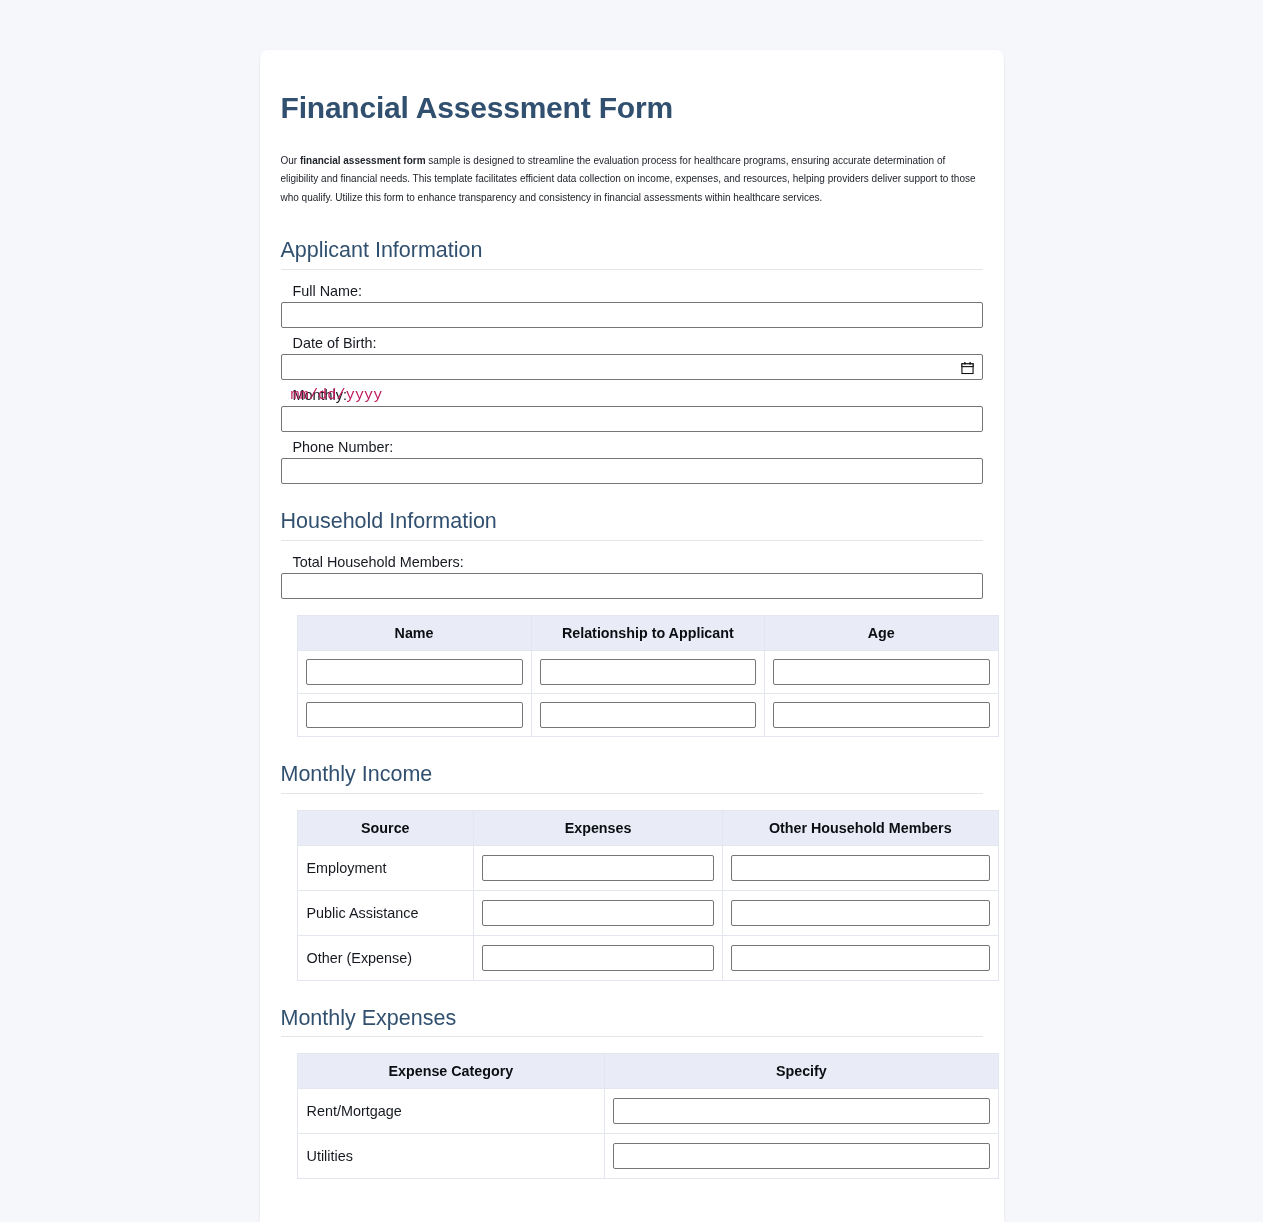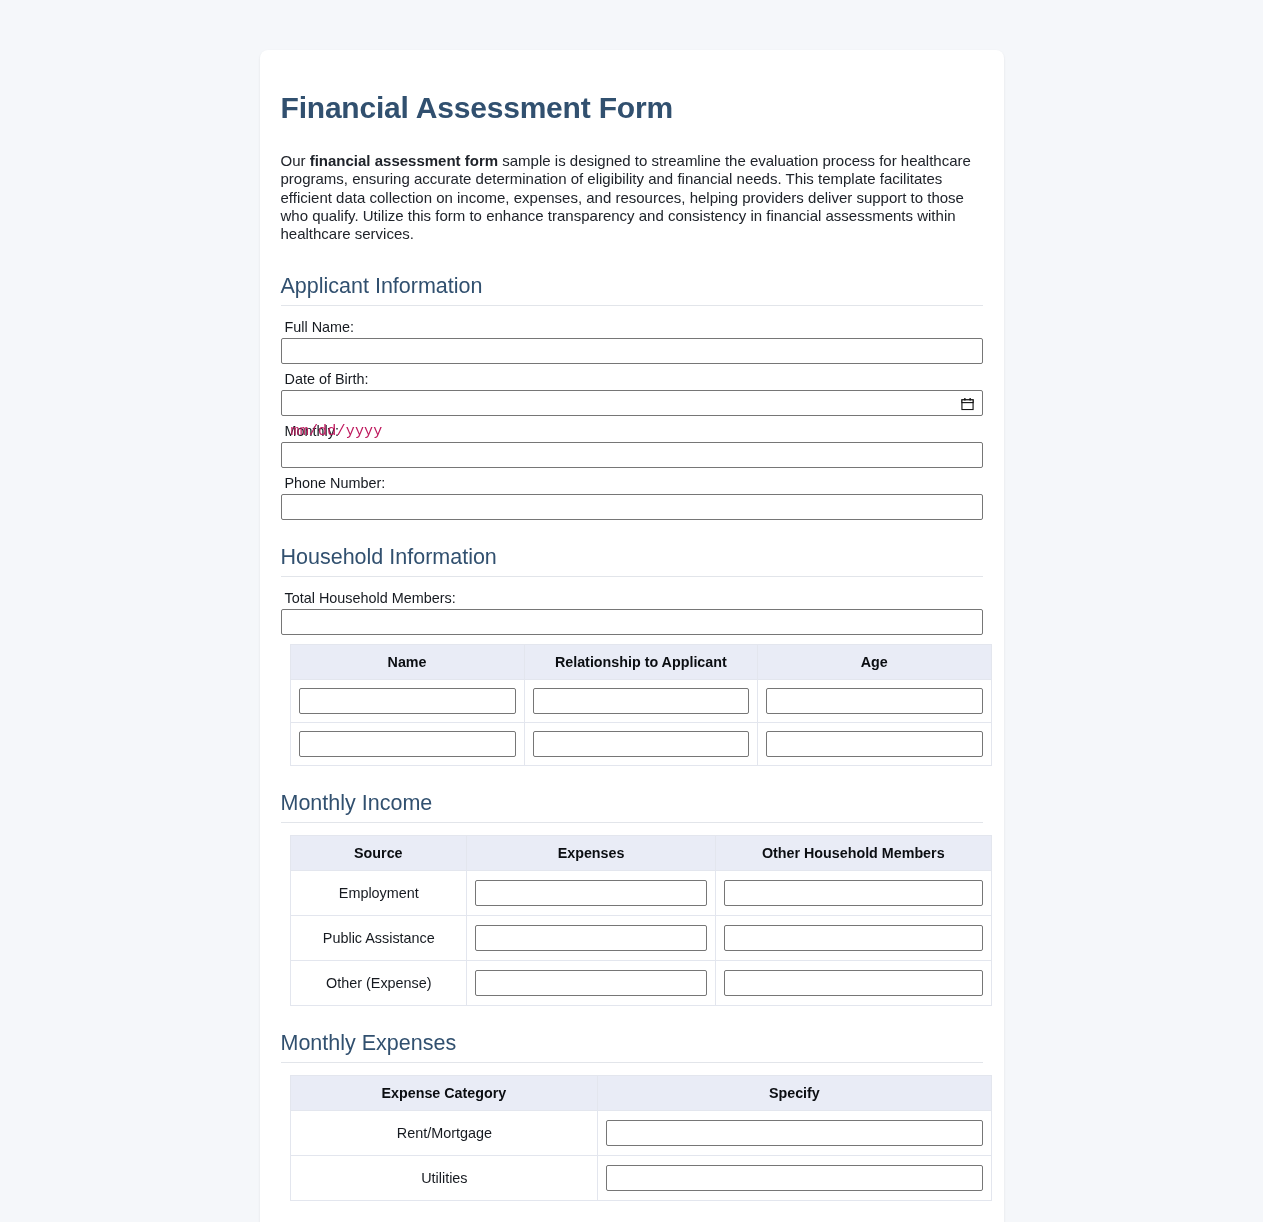--- a/index.html
+++ b/index.html
@@ -29,21 +29,21 @@
   }
   h1.form-title {
     font-size: 30px;
     line-height: 1.2;
     font-weight: bold;
     color: #31506f;
     margin: 0 0 26px 0;
     letter-spacing: -0.2px;
   }
   p.intro {
-    font-size: 15px;
+    font-size: 10px;
     line-height: 18.3px;
     color: #20242b;
     margin: 0 0 30px 0;
   }
   p.intro b { font-weight: bold; }
   h2.section-title {
     font-size: 21.5px;
     font-weight: normal;
     color: #31506f;
     margin: 0 0 5px 0;
@@ -55,21 +55,21 @@
     border-top: 1px solid #e2e5ea;
     margin: 0 0 12px 0;
     height: 0;
   }
   .section { margin-bottom: 24px; }
   .field-label {
     display: block;
     font-size: 14.4px;
     color: #161a20;
     line-height: 18px;
-    margin: 0 0 2px 4px;
+    margin: 0 0 2px 12px;
   }
   input.text-input {
     display: block;
     width: 100%;
     height: 26px;
     border: 1px solid #767676;
     border-radius: 2px;
     background: #fff;
     font-family: "Liberation Sans", sans-serif;
     font-size: 13.3px;
@@ -94,40 +94,40 @@
   .cal-icon {
     position: absolute;
     right: 9px; top: 50%;
     transform: translateY(-50%);
     width: 13px; height: 13px;
   }
   table.grid {
     width: 100%;
     border-collapse: collapse;
     table-layout: fixed;
-    margin: 9px;
+    margin: 16px;
   }
   table.grid th {
     background: #e9ecf6;
     border: 1px solid #e3e6ee;
     font-size: 14.3px;
     font-weight: bold;
     color: #0b0e12;
     text-align: center;
     padding: 9px 6px;
   }
   table.grid td {
     border: 1px solid #e3e6ee;
     padding: 8px 8px;
     font-size: 14.4px;
     color: #161a20;
     vertical-align: middle;
   }
   table.grid td.cell-input { padding: 8px 8px; }
-  table.grid td.label-cell { text-align: center; padding-left: 9px; }
+  table.grid td.label-cell { text-align: left; padding-left: 9px; }
   table.grid input.cell-field {
     display: block;
     width: 100%;
     height: 26px;
     border: 1px solid #767676;
     border-radius: 2px;
     background: #fff;
     font-family: "Liberation Sans", sans-serif;
     font-size: 13.3px;
     padding: 1px 4px;

